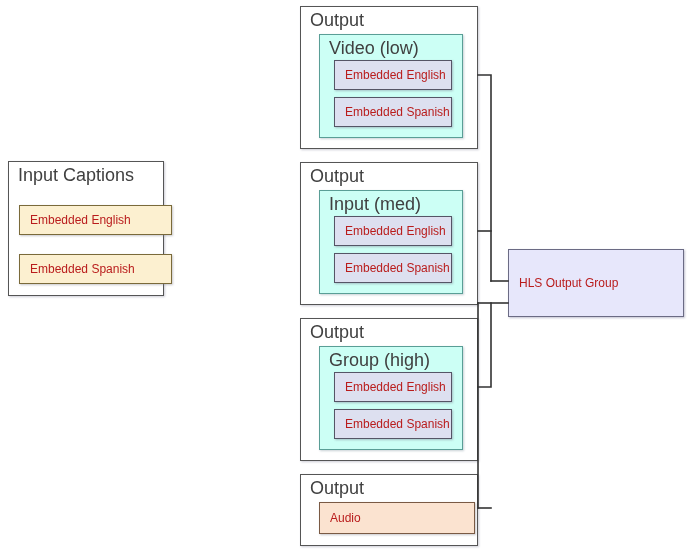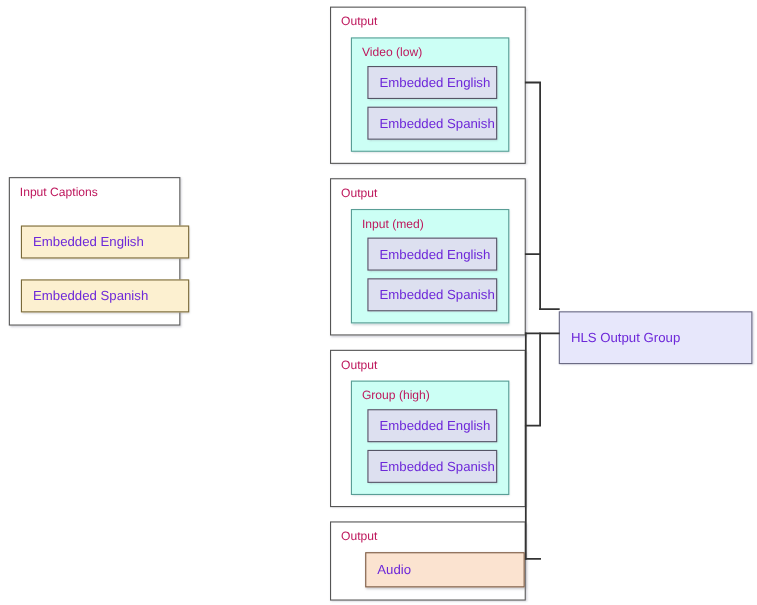--- a/index.html
+++ b/index.html
@@ -24,22 +24,22 @@
     position: absolute;
     box-sizing: border-box;
     border: 1px solid #6e6e6e;
     background: #ffffff;
     box-shadow: 1px 1px 2px rgba(120,120,140,0.35);
   }
   .node-label {
     position: absolute;
     left: 9px;
     top: 6px;
-    font-size: 11px;
-    color: #be185d;
+    font-size: 18px;
+    color: #404040;
     line-height: 14px;
     white-space: nowrap;
   }
   
   .group-box {
     background: #ffffff;
     border: 1px solid #555555;
     box-shadow: 1px 1px 2px rgba(130,130,150,0.4);
   }
   
@@ -71,21 +71,21 @@
     background: #e7e7fb;
     border: 1px solid #6b6b84;
     box-shadow: 1px 1px 2px rgba(120,120,150,0.45);
   }
   .chip-label {
     position: absolute;
     left: 10px;
     top: 50%;
     transform: translateY(-50%);
     font-size: 12px;
-    color: #6d28d9;
+    color: #b91c1c;
     white-space: nowrap;
   }
   .connectors {
     position: absolute;
     left: 0; top: 0;
     width: 688px; height: 550px;
     pointer-events: none;
   }
 </style>
 </head>
@@ -137,26 +137,26 @@
         <span class="chip-label">Embedded English</span>
       </div>
       <div class="node caption-chip" style="left:14px; top:62px; width:118px; height:30px;">
         <span class="chip-label">Embedded Spanish</span>
       </div>
     </div>
   </div>
 
   <div class="node group-box" style="left:300px; top:474px; width:178px; height:72px;">
     <span class="node-label">Output</span>
-    <div class="node audio-chip" style="left:18px; top:27px; width:145px; height:32px;margin-left:13px;">
+    <div class="node audio-chip" style="left:18px; top:27px; width:156px; height:32px;">
       <span class="chip-label">Audio</span>
     </div>
   </div>
 
-  <div class="node hls-box" style="left:508px; top:283px; width:176px; height:48px;">
+  <div class="node hls-box" style="left:508px; top:249px; width:176px; height:68px;">
     <span class="chip-label">HLS Output Group</span>
   </div>
 
   <svg class="connectors" width="688" height="550" viewBox="0 0 688 550">
     <g fill="none" stroke="#333333" stroke-width="1.6" stroke-linecap="square">
 
       <path d="M478,75 L491,75 L491,281"></path>
 
       <path d="M478,231 L491,231"></path>
 

